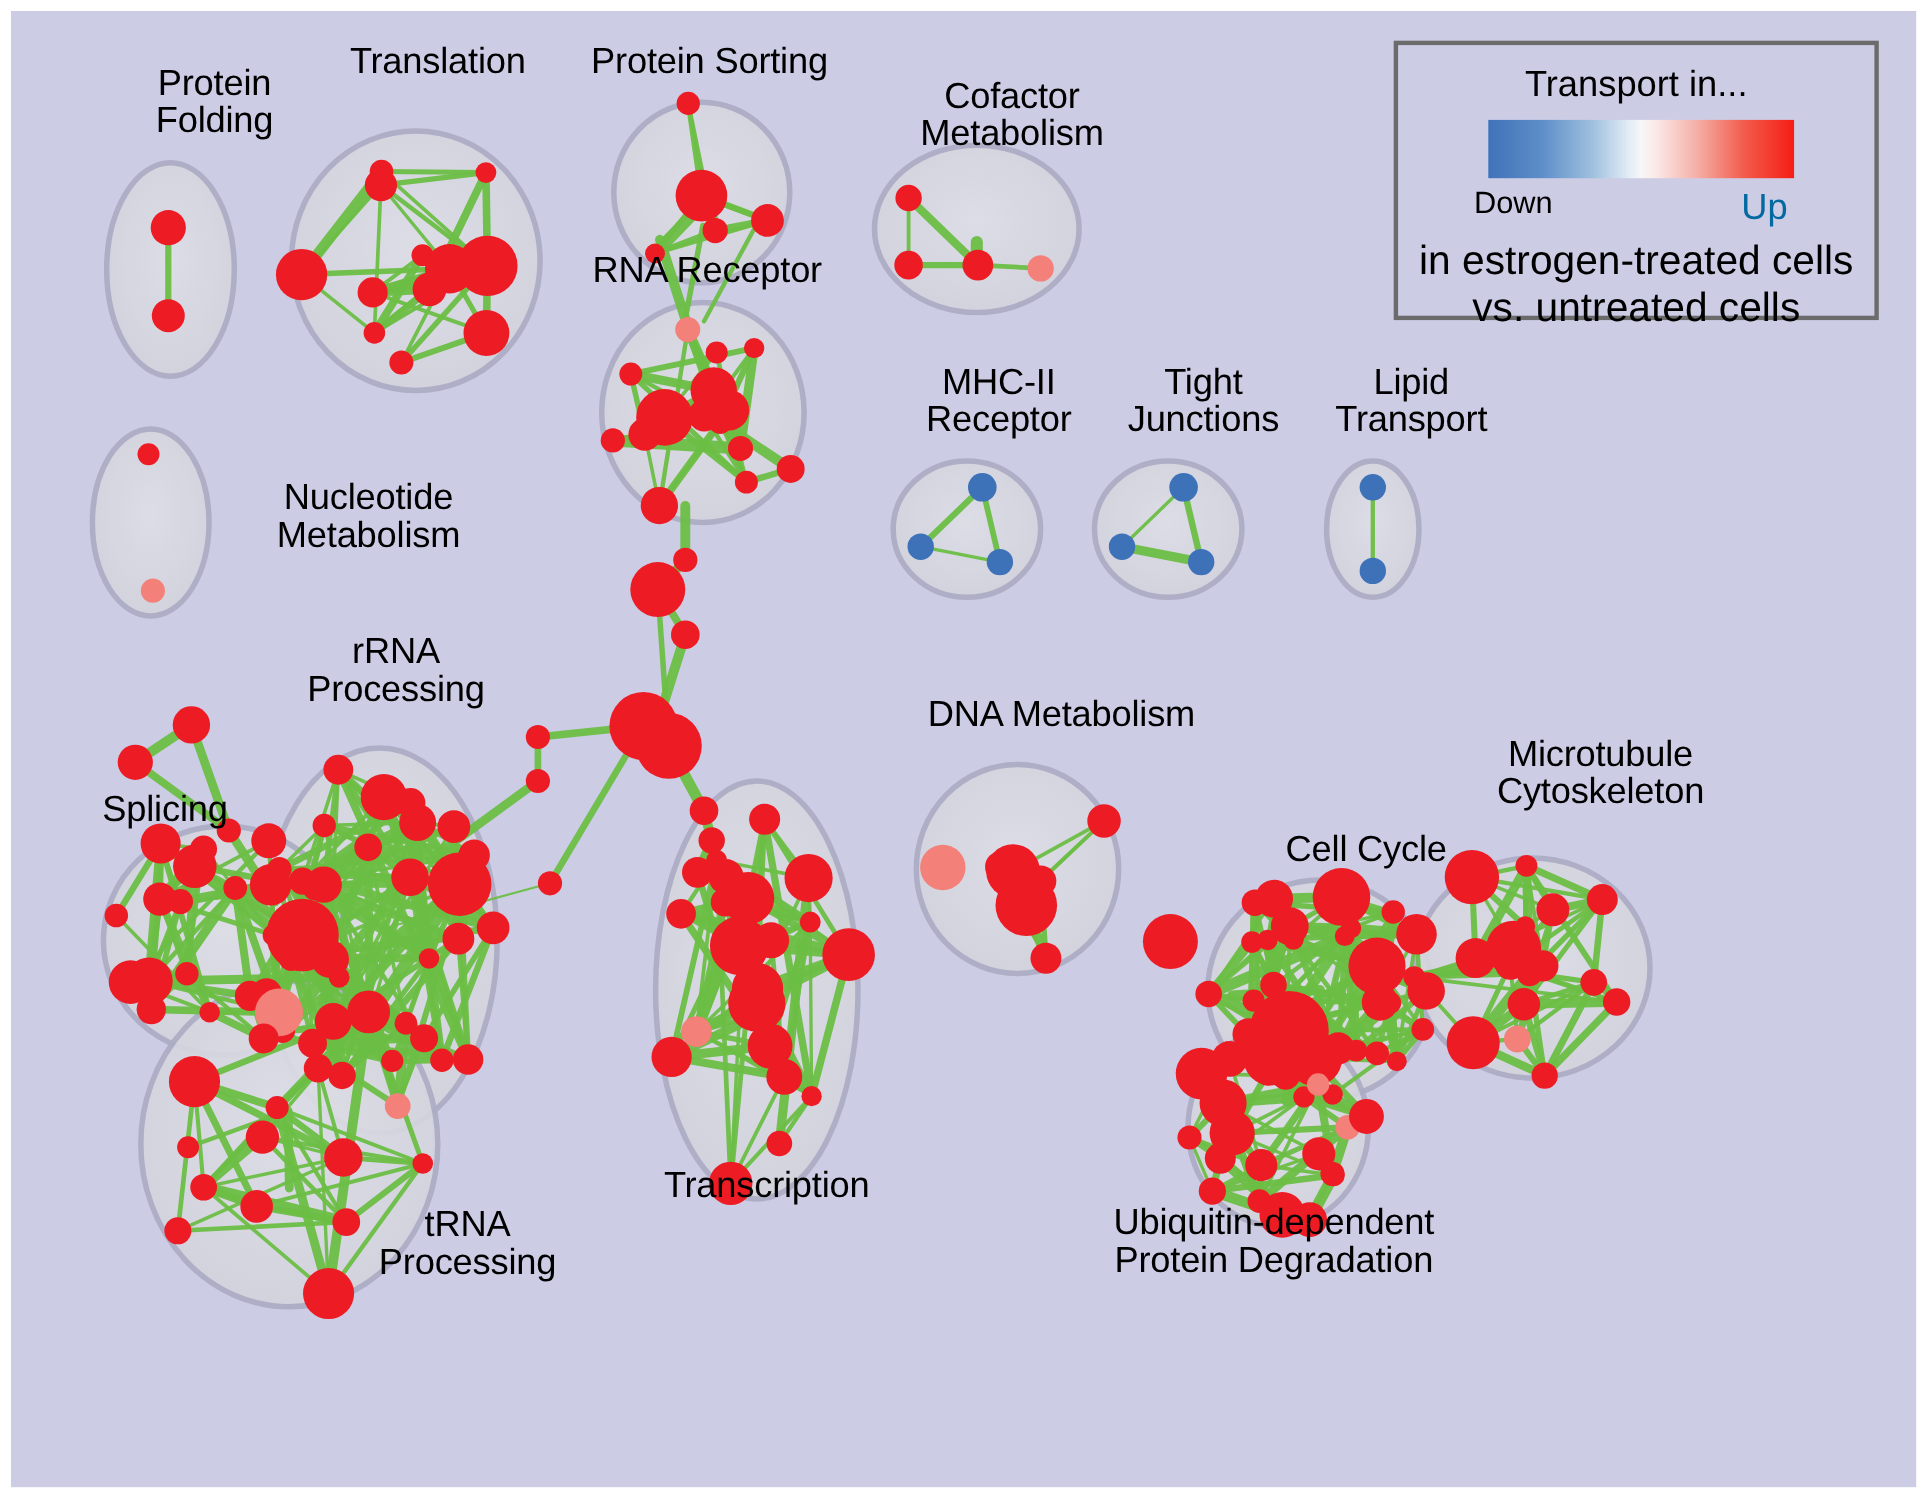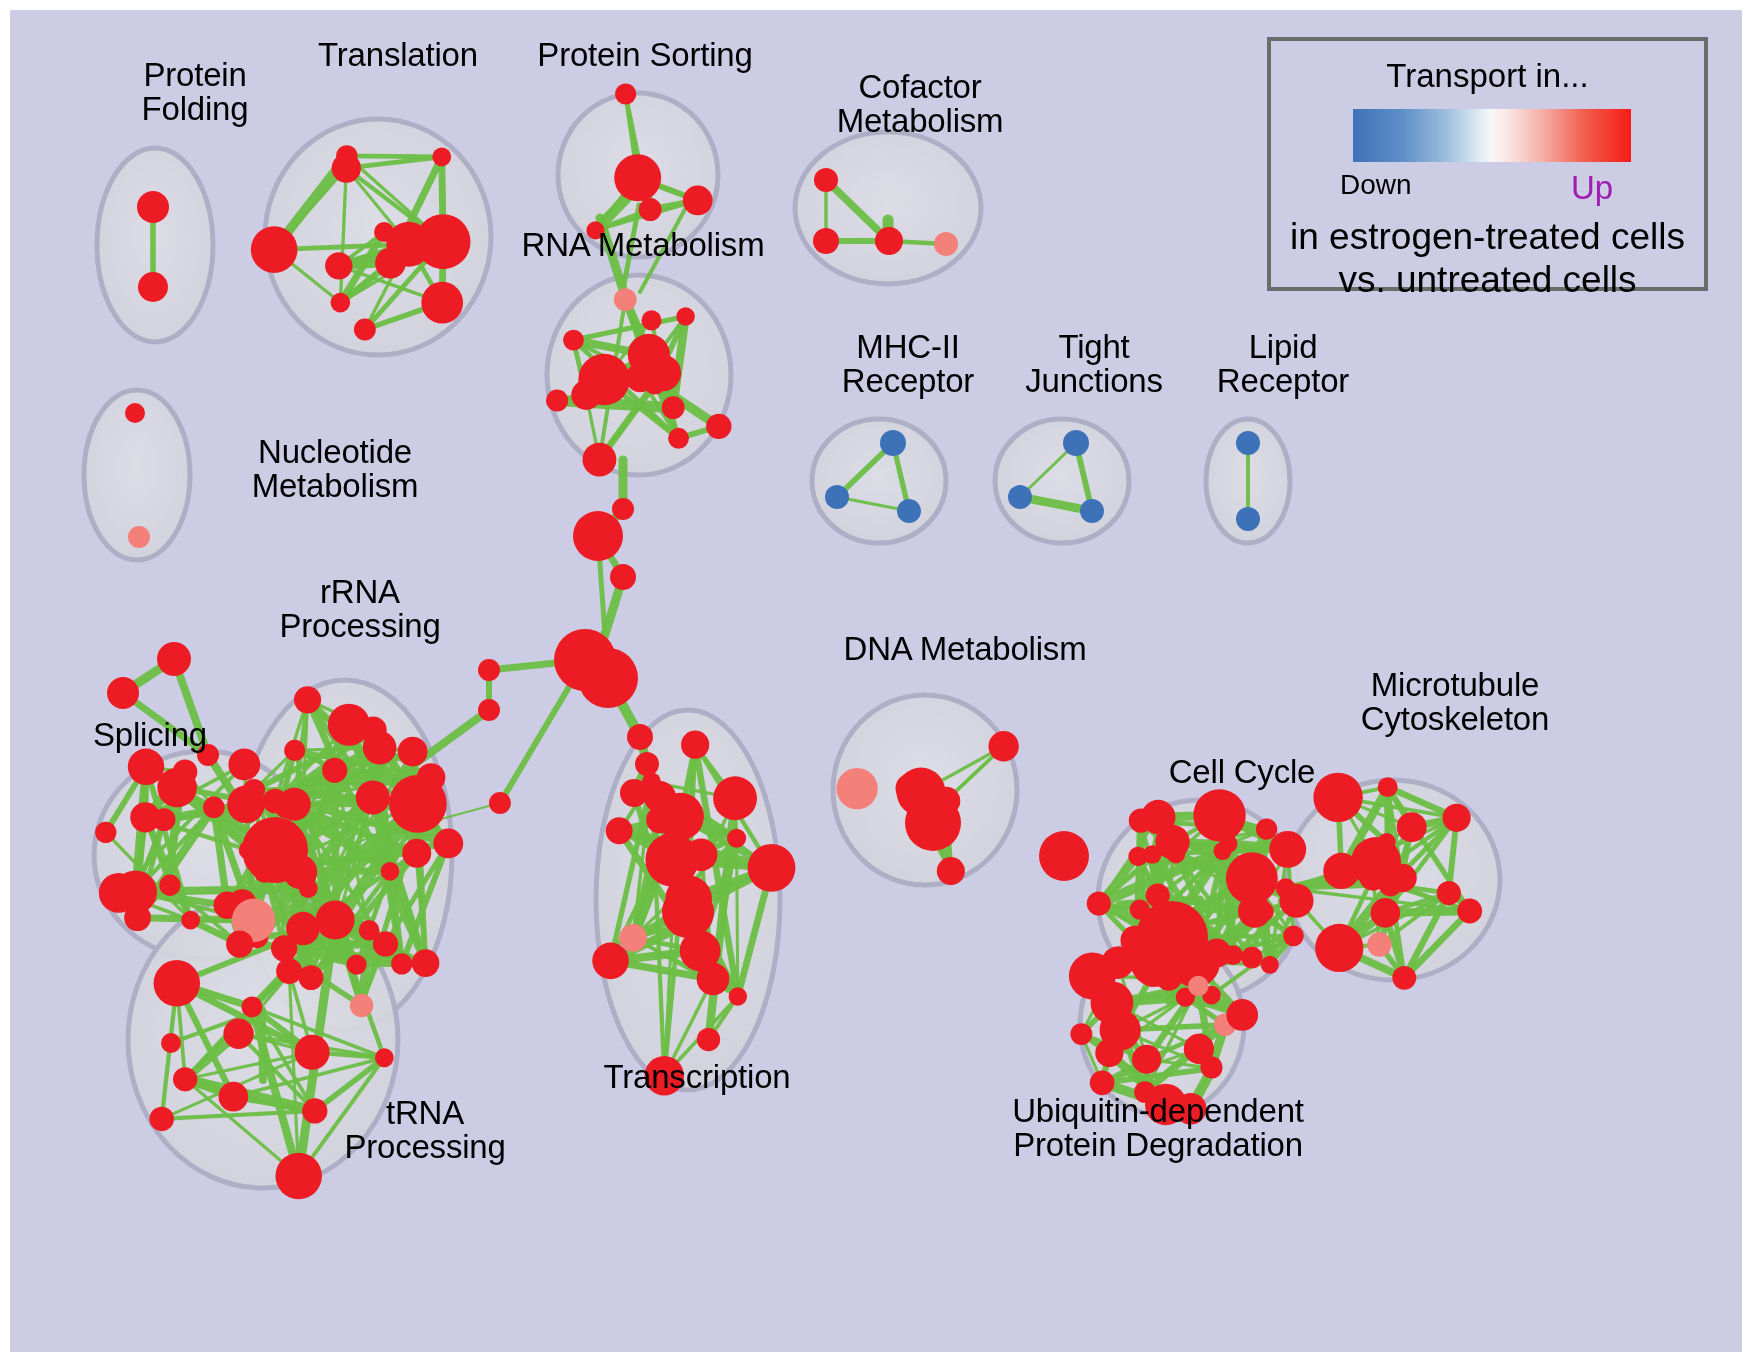--- a/index.html
+++ b/index.html
@@ -46,21 +46,21 @@
     text-align:center;font-size:33px;color:#000;
   }
   #legend-bar{
     position:absolute;left:82px;top:68px;width:278px;height:53px;
     background:linear-gradient(to right,#3f72b8 0%,#5f8fc9 18%,#9fc0de 34%,#e2ecf5 46%,#f7f7f7 50%,#fbe8e6 55%,#f5b0a8 68%,#f25a4a 84%,#f51d16 100%);
   }
   #legend-down{
     position:absolute;left:69px;top:128px;font-size:28px;color:#000;
   }
   #legend-up{
-    position:absolute;left:300px;top:128px;font-size:33px;color:#a21caf;
+    position:absolute;left:312px;top:128px;font-size:33px;color:#0369a1;
   }
   #legend-sub{
     position:absolute;left:0;top:175px;width:100%;text-align:center;
     font-size:37px;color:#000;line-height:1.16;white-space:pre-line;
   }
 </style>
 </head>
 <body>
 
 <div id="stage">
@@ -1005,31 +1005,31 @@
         <circle cx="1064" cy="856" r="25" fill="#ED1C24"></circle>
         <circle cx="1376" cy="862" r="25" fill="#ED1C24"></circle>
       </g>
   </svg>
 
   <div id="labels">
       <div class="cl-label" style="left: 85px; top: 58px; width: 220px;">Protein
 Folding</div>
       <div class="cl-label" style="left: 273px; top: 38px; width: 250px;">Translation</div>
       <div class="cl-label" style="left: 500px; top: 38px; width: 290px;">Protein Sorting</div>
-      <div class="cl-label" style="left: 498px; top: 228px; width: 290px;">RNA Metabolism</div>
+      <div class="cl-label" style="left: 498px; top: 228px; width: 290px;">RNA Receptor</div>
       <div class="cl-label" style="left: 785px; top: 70px; width: 270px;">Cofactor
 Metabolism</div>
       <div class="cl-label" style="left: 200px; top: 435px; width: 270px;">Nucleotide
 Metabolism</div>
       <div class="cl-label" style="left: 793px; top: 330px; width: 230px;">MHC-II
 Receptor</div>
       <div class="cl-label" style="left: 984px; top: 330px; width: 220px;">Tight
 Junctions</div>
       <div class="cl-label" style="left: 1173px; top: 330px; width: 220px;">Lipid
-Receptor</div>
+Transport</div>
       <div class="cl-label" style="left: 235px; top: 575px; width: 250px;">rRNA
 Processing</div>
       <div class="cl-label" style="left: 55px; top: 718px; width: 190px;">Splicing</div>
       <div class="cl-label" style="left: 300px; top: 1080px; width: 250px; margin-top: 16px;">tRNA
 Processing</div>
       <div class="cl-label" style="left: 562px; top: 1060px; width: 270px;">Transcription</div>
       <div class="cl-label" style="left: 815px; top: 632px; width: 300px;">DNA Metabolism</div>
       <div class="cl-label" style="left: 1132px; top: 755px; width: 220px;">Cell Cycle</div>
       <div class="cl-label" style="left: 1300px; top: 668px; width: 310px;">Microtubule
 Cytoskeleton</div>

